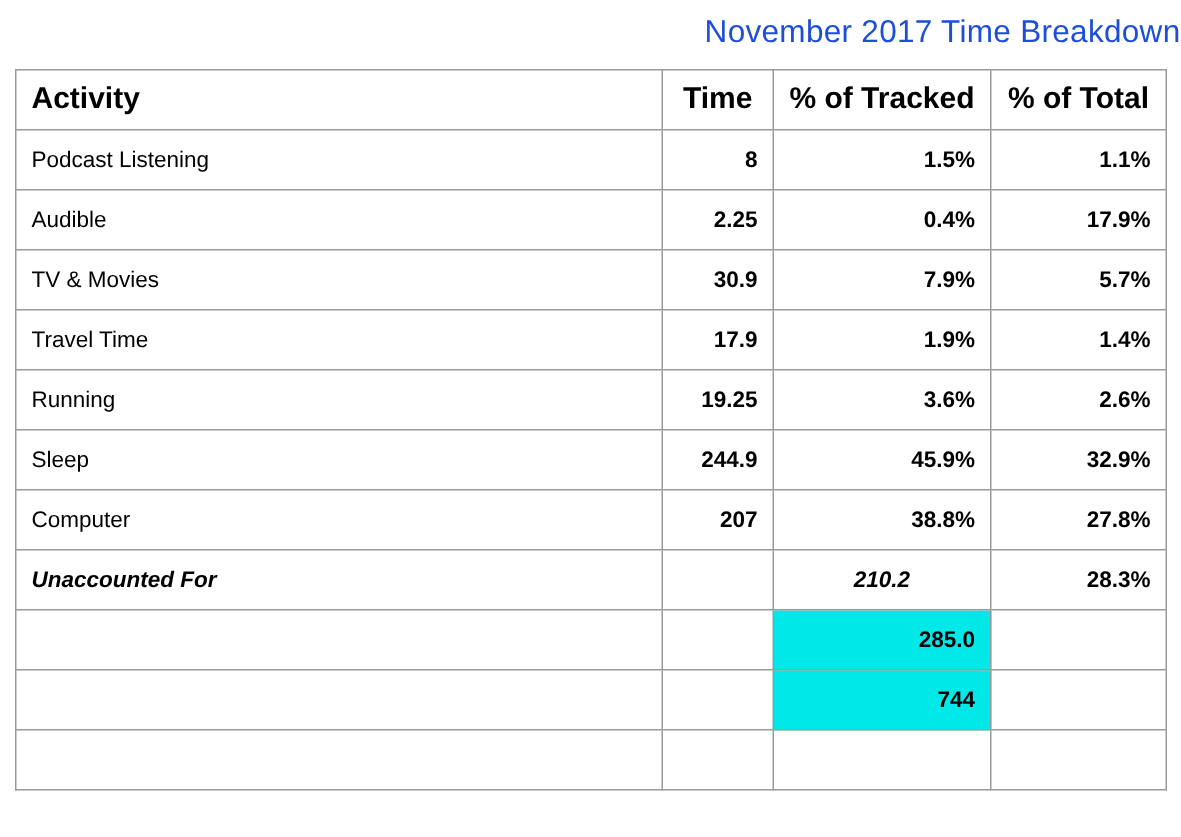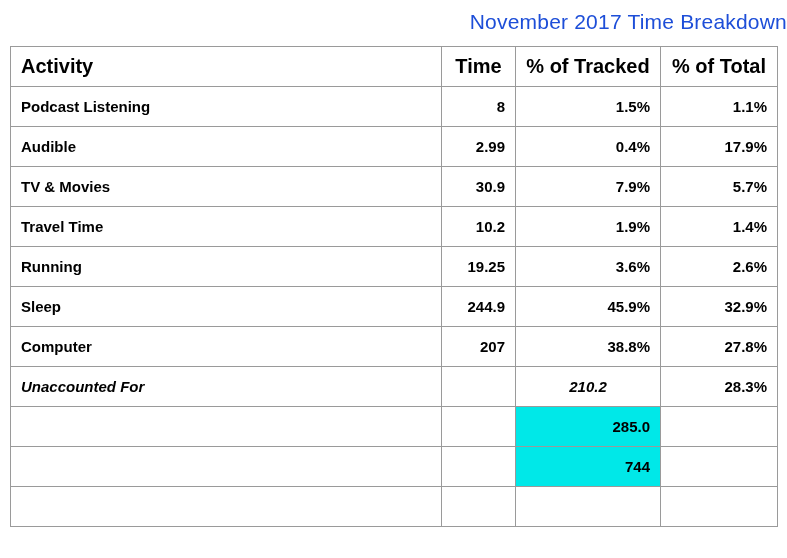--- a/index.html
+++ b/index.html
@@ -55,21 +55,21 @@
   thead th {
     background: #d4d4d4;
     font-weight: bold;
     font-size: 20px;
   }
   thead th.left { text-align: left; }
   thead th.right { text-align: center; }
 
   td.activity {
     background: #dcdcdc;
-    font-weight: bold;
+    font-weight: normal;
     text-align: left;
     font-size: 15px;
   }
   td.activity.italic {
     font-style: italic;
     font-weight: bold;
   }
   td.num {
     text-align: right;
     font-weight: bold;
@@ -114,33 +114,33 @@
       </thead>
       <tbody>
         <tr>
           <td class="activity">Podcast Listening</td>
           <td class="num">8</td>
           <td class="num">1.5%</td>
           <td class="num">1.1%</td>
         </tr>
         <tr>
           <td class="activity">Audible</td>
-          <td class="num">2.99</td>
+          <td class="num">2.25</td>
           <td class="num">0.4%</td>
           <td class="num">17.9%</td>
         </tr>
         <tr>
           <td class="activity">TV &amp; Movies</td>
           <td class="num">30.9</td>
           <td class="num">7.9%</td>
           <td class="num">5.7%</td>
         </tr>
         <tr>
           <td class="activity">Travel Time</td>
-          <td class="num">10.2</td>
+          <td class="num">17.9</td>
           <td class="num">1.9%</td>
           <td class="num">1.4%</td>
         </tr>
         <tr>
           <td class="activity">Running</td>
           <td class="num">19.25</td>
           <td class="num">3.6%</td>
           <td class="num">2.6%</td>
         </tr>
         <tr>

